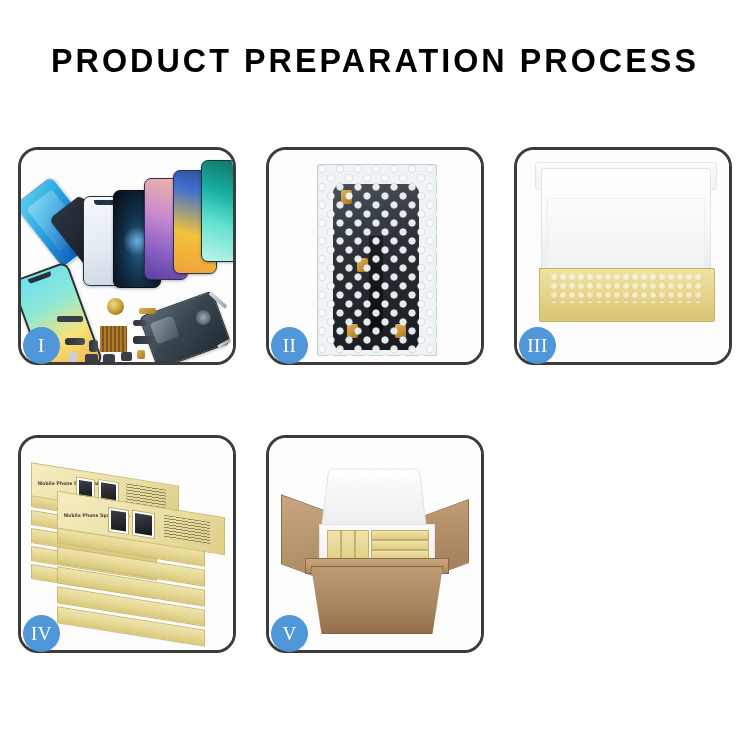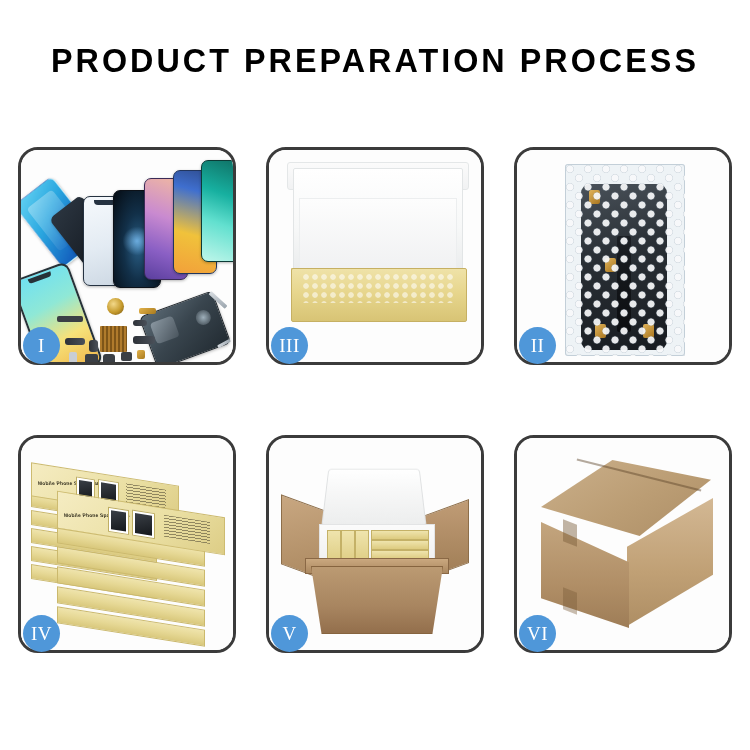--- a/index.html
+++ b/index.html
@@ -380,47 +380,47 @@
           <div class="part gold" style="left:116px;top:200px;width:8px;height:9px;"></div>
           <div class="part tool" style="left:186px;top:148px;width:22px;height:4px;transform:rotate(42deg);"></div>
           <div class="part tool" style="left:196px;top:192px;width:14px;height:3px;transform:rotate(-28deg);"></div>
         </div>
       </div>
       <div class="badge">I</div>
     </div>
 
     <div class="panel">
       <div class="panel-inner">
-        <div class="p3-lidflap"></div>
-        <div class="p3-lid"></div>
-        <div class="p3-foam"></div>
-        <div class="p3-sideL"></div>
-        <div class="p3-sideR"></div>
-        <div class="p3-tray">
-          <div class="p3-trayinner"></div>
-        </div>
-      </div>
-      <div class="badge">III</div>
-    </div>
-
-    <div class="panel">
-      <div class="panel-inner">
         <div class="p2-bag">
           <div class="p2-screen">
             <div class="p2-flexstrip"></div>
             <div class="p2-conn" style="left:8px;top:6px;"></div>
             <div class="p2-conn" style="left:24px;top:74px;"></div>
             <div class="p2-conn" style="left:14px;top:140px;"></div>
             <div class="p2-conn" style="left:62px;top:140px;"></div>
           </div>
           <div class="p2-bubbles2"></div>
           <div class="p2-bubbles"></div>
         </div>
       </div>
       <div class="badge">II</div>
+    </div>
+
+    <div class="panel">
+      <div class="panel-inner">
+        <div class="p3-lidflap"></div>
+        <div class="p3-lid"></div>
+        <div class="p3-foam"></div>
+        <div class="p3-sideL"></div>
+        <div class="p3-sideR"></div>
+        <div class="p3-tray">
+          <div class="p3-trayinner"></div>
+        </div>
+      </div>
+      <div class="badge">III</div>
     </div>
 
     <div class="panel">
       <div class="panel-inner">
         <div class="p4">
 
           <div class="bx" style="left:10px;top:64px;width:124px;height:13px;transform:skewY(9deg);"></div>
           <div class="bx" style="left:10px;top:82px;width:124px;height:13px;transform:skewY(9deg);"></div>
           <div class="bx" style="left:10px;top:100px;width:124px;height:13px;transform:skewY(9deg);"></div>
           <div class="bx" style="left:10px;top:118px;width:124px;height:13px;transform:skewY(9deg);"></div>
@@ -470,26 +470,15 @@
         <div class="p5-ybox" style="left:86px;top:92px;width:12px;height:34px;"></div>
         <div class="p5-ybox" style="left:102px;top:92px;width:56px;height:8px;"></div>
         <div class="p5-ybox" style="left:102px;top:102px;width:56px;height:8px;"></div>
         <div class="p5-ybox" style="left:102px;top:112px;width:56px;height:8px;"></div>
         <div class="p5-rim"></div>
         <div class="p5-body"></div>
       </div>
       <div class="badge">V</div>
     </div>
 
-    <div class="panel">
-      <div class="panel-inner">
-        <div class="p6-top"></div>
-        <div class="p6-side"></div>
-        <div class="p6-front"></div>
-        <div class="p6-seam"></div>
-        <div class="p6-tapeA"></div>
-        <div class="p6-tapeB"></div>
-      </div>
-      <div class="badge">VI</div>
-    </div>
 
   </div>
 </div>
 
 </body></html>

